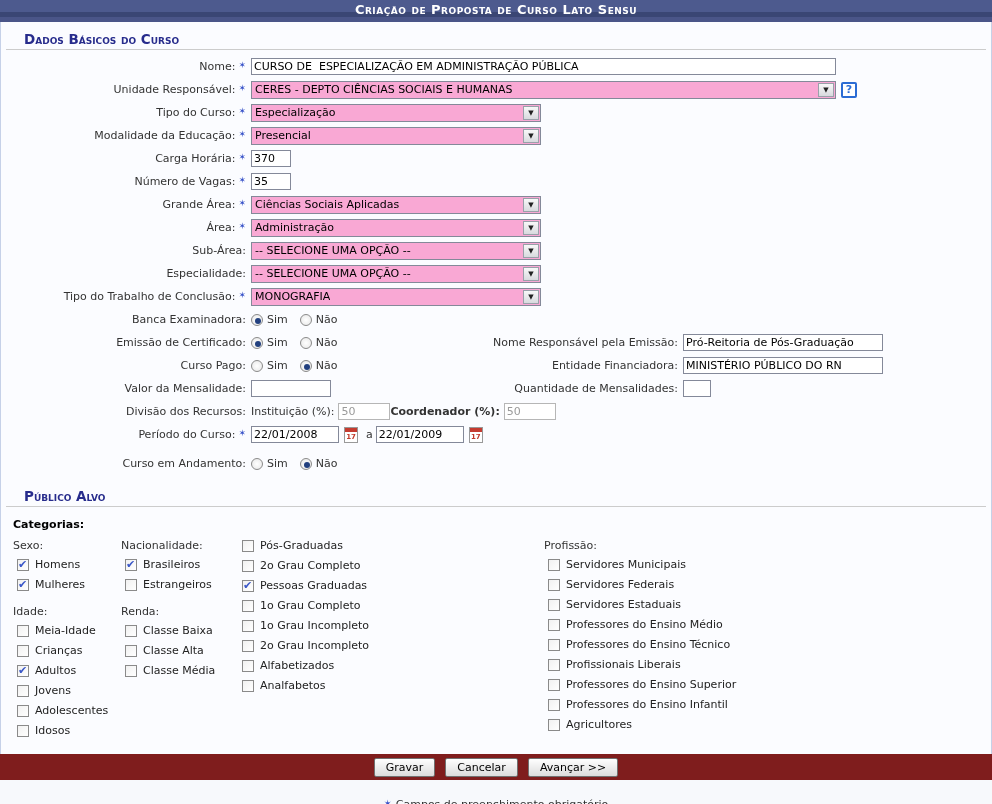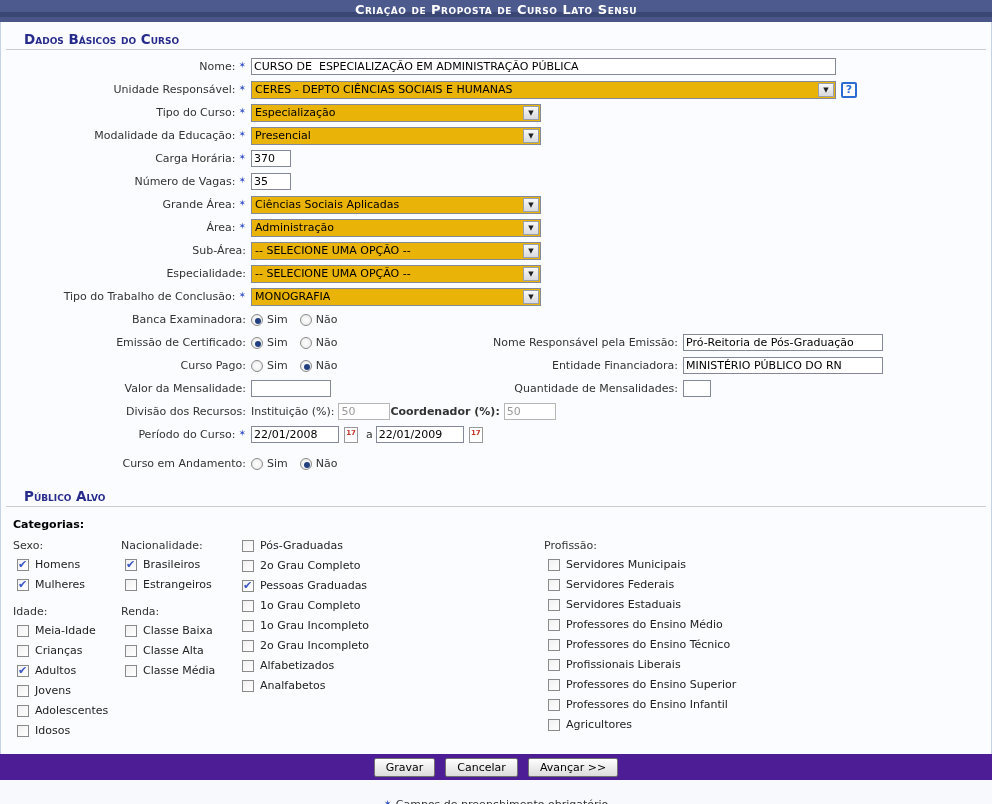--- a/index.html
+++ b/index.html
@@ -44,21 +44,21 @@
   .fval2 { margin-left: 5px; display: flex; align-items: center; }
   input.txt {
     height: 17px; border: 1px solid #848999; background: #fff;
     font-family: "DejaVu Sans", sans-serif; font-size: 11px; color: #000;
     padding: 0 2px;
   }
   input.txt.dis { border: 1px solid #b6b6b6; color: #9a9a9a; }
   .w585 { width: 585px; } .w290 { width: 290px; } .w88 { width: 88px; }
   .w80 { width: 80px; } .w52 { width: 52px; } .w40 { width: 40px; } .w28 { width: 28px; }
   .fake-select {
-    height: 18px; border: 1px solid #848999; background: #eab308;
+    height: 18px; border: 1px solid #848999; background: #f9a8d4;
     display: inline-flex; align-items: center; position: relative;
     padding: 0 20px 0 3px; color: #000; cursor: default;
   }
   .fake-select .sel-text { white-space: nowrap; overflow: hidden; }
   .fake-select .arrow {
     position: absolute; right: 1px; top: 1px; bottom: 1px; width: 16px;
     background: linear-gradient(#f8f8f8, #d8dade);
     border: 1px solid #9aa0aa; display: flex; align-items: center;
     justify-content: center; font-size: 7px; color: #222;
   }
@@ -86,41 +86,41 @@
     background: linear-gradient(135deg, #f1f1f1, #ffffff);
     display: inline-block; position: relative; flex: none;
   }
   .cb.on::after {
     content: "✔"; position: absolute; left: 0px; top: -2px;
     color: #3a57c8; font-size: 11px; font-weight: bold;
   }
   
   .cal {
     width: 14px; height: 16px; border: 1px solid #999; background: #fff;
-    display: inline-flex; flex-direction: row; margin: 0 5px; cursor: pointer; flex: none;
+    display: inline-flex; flex-direction: column; margin: 0 5px; cursor: pointer; flex: none;
   }
   .cal-top { height: 4px; background: #c53b30; }
   .cal-num { flex: 1; color: #c0392b; font-size: 7px; line-height: 10px; text-align: center; font-weight: bold; }
   .sep { margin: 0 3px; color: #333; }
   .inline-lbl { color: #333; }
   .ml10 { margin-left: 0; font-weight: bold; } .ml4 { margin-left: 4px; }
   
   .aud { padding: 2px 0 10px 12px; }
   .categories { font-weight: bold; color: #000; margin: 4px 0 8px 0; }
   .aud-cols { display: flex; }
   .aud-col:nth-child(1) { width: 108px; }
   .aud-col:nth-child(2) { width: 117px; }
   .aud-col:nth-child(3) { width: 306px; }
   .grp-title { color: #333; margin-bottom: 6px; }
   .aud-group.gap { margin-top: 14px; }
   .aud-item { display: flex; align-items: center; margin: 0 0 7px 4px; }
   .cb-label { margin-left: 6px; color: #222; }
   
   .btnbar {
-    height: 26px; background: #4c1d95;
+    height: 26px; background: #7f1d1d;
     display: flex; align-items: center; justify-content: center; gap: 10px;
   }
   .btn {
     font-family: "DejaVu Sans", sans-serif; font-size: 11px; color: #000;
     padding: 2px 11px; border: 1px solid #707070; border-radius: 2px;
     background: linear-gradient(#fefefe, #dcdcdc); cursor: pointer;
   }
   .note { text-align: center; padding-top: 18px; color: #333; }
   .note .star { font-size: 10px; margin-right: 4px; }
 </style>

